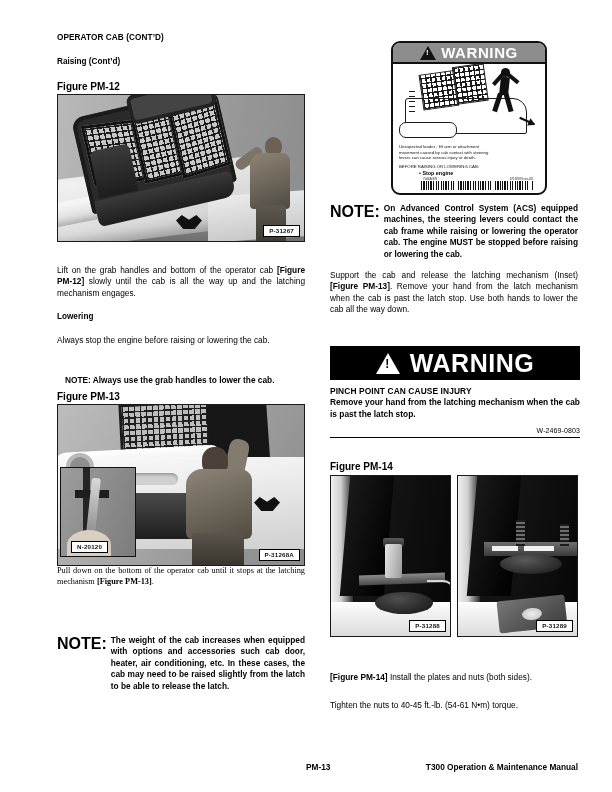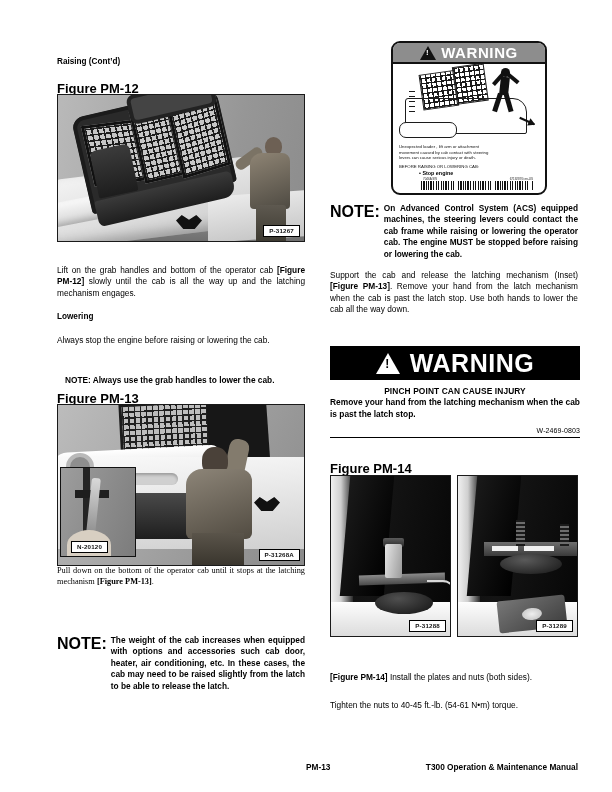--- a/index.html
+++ b/index.html
@@ -26,21 +26,21 @@
   .hdr {
     font-size: 8.2px;
     font-weight: bold;
     letter-spacing: 0.1px;
   }
   .sub {
     font-size: 8.2px;
     font-weight: bold;
   }
   .figlabel {
-    font-size: 13px;
+    font-size: 10px;
     font-weight: bold;
   }
   .body {
     font-size: 8.3px;
     line-height: 11.4px;
     text-align: justify;
   }
   .body b { font-weight: bold; }
   .noteblk {
     font-size: 8.3px;
@@ -409,21 +409,21 @@
   }
   .warnbar .tri::after {
     content:"!";
     position:absolute; left:-2.6px; top:5px;
     color:#000; font-size:12px; font-weight:bold; line-height:12px;
   }
   .warnbar .wtext {
     color:#fff; font-size:25px; font-weight:bold; letter-spacing:0.5px;
   }
   .warn-title {
-    text-align:center; font-size:8.4px; font-weight:bold; margin-top:6px;
+    text-align:left; font-size:8.4px; font-weight:bold; margin-top:6px;
     letter-spacing:0.1px;
   }
   .warn-body {
     font-size:8.4px; font-weight:bold; line-height:11.5px; text-align:justify;
     margin-top:1px;
   }
   .warn-code {
     text-align:right; font-size:7px; margin-top:7px; letter-spacing:0.1px;
   }
   .warn-rule {
@@ -519,20 +519,23 @@
 
   .notewrap { display:flex; }
   .notewrap .lbl { flex:0 0 auto; font-weight:bold; white-space:nowrap; padding-right:4px; }
   .notewrap .txt { flex:1 1 auto; text-align:justify; font-weight:bold; }
 </style>
 </head>
 <body>
 
 <div class="page">
 
+  <div class="col-left" style="top:33px;">
+    <div class="hdr">OPERATOR CAB (CONT’D)</div>
+  </div>
   <div class="col-left" style="top:57px;">
     <div class="sub">Raising (Cont’d)</div>
   </div>
   <div class="col-left" style="top:81px;">
     <div class="figlabel">Figure PM-12</div>
   </div>
 
   <div class="col-left" style="top:94px;">
     <div class="photo ph12">
       <div class="wall"></div>

